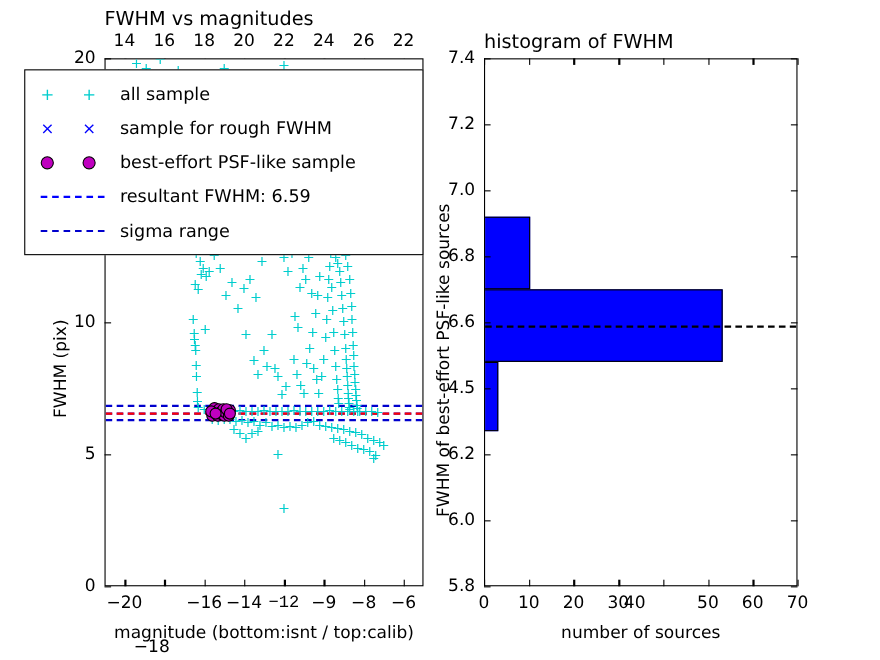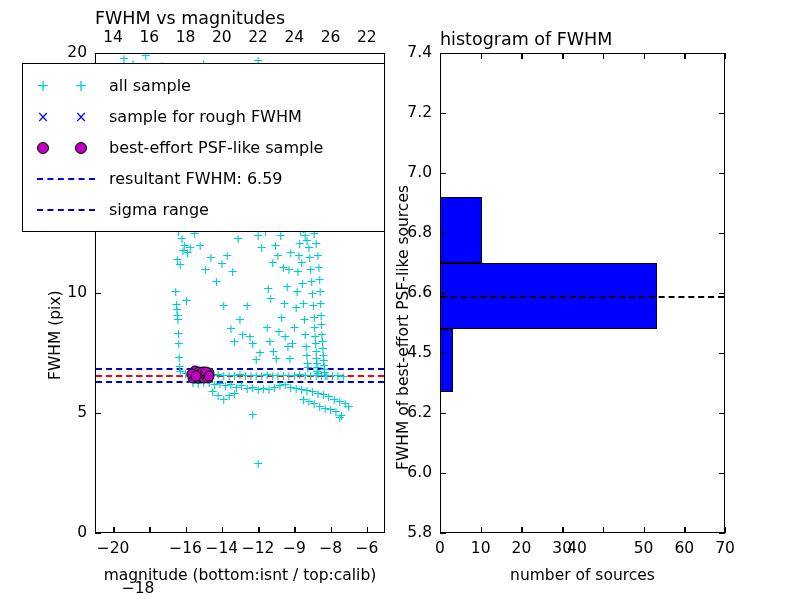--- a/index.html
+++ b/index.html
@@ -454,21 +454,21 @@
       </div>
     <div id="scatter-bottom-ticks">
         <div class="tick-label" style="left: 113.125px; top: 541px; transform: translateX(-50%);">−20</div>
         <div class="tick" style="left: 113.125px; top: 527px; width: 1.4px; height: 6px;"></div>
         <div class="tick-label" style="left: 138px; top: 541px; transform: translateX(-50%); margin-top: 40px;">−18</div>
         <div class="tick" style="left: 149.375px; top: 527px; width: 1.4px; height: 6px;"></div>
         <div class="tick-label" style="left: 185.625px; top: 541px; transform: translateX(-50%);">−16</div>
         <div class="tick" style="left: 185.625px; top: 527px; width: 1.4px; height: 6px;"></div>
         <div class="tick-label" style="left: 221.875px; top: 541px; transform: translateX(-50%);">−14</div>
         <div class="tick" style="left: 221.875px; top: 527px; width: 1.4px; height: 6px;"></div>
-        <div class="tick-label" style="left: 258.125px; top: 541px; transform: translateX(-50%);">−12</div>
+        <div class="tick-label" style="left: 258.125px; top: 541px; transform: translateX(-50%); font-family: Liberation Mono, monospace;">−12</div>
         <div class="tick" style="left: 258.125px; top: 527px; width: 1.4px; height: 6px;"></div>
         <div class="tick-label" style="left: 294.375px; top: 541px; transform: translateX(-50%);">−9</div>
         <div class="tick" style="left: 294.375px; top: 527px; width: 1.4px; height: 6px;"></div>
         <div class="tick-label" style="left: 330.625px; top: 541px; transform: translateX(-50%);">−8</div>
         <div class="tick" style="left: 330.625px; top: 527px; width: 1.4px; height: 6px;"></div>
         <div class="tick-label" style="left: 366.875px; top: 541px; transform: translateX(-50%);">−6</div>
         <div class="tick" style="left: 366.875px; top: 527px; width: 1.4px; height: 6px;"></div>
       </div>
 
     <div class="vlabel" id="scatter-ylabel" style="left:48px; top:380px;">FWHM (pix)</div>

